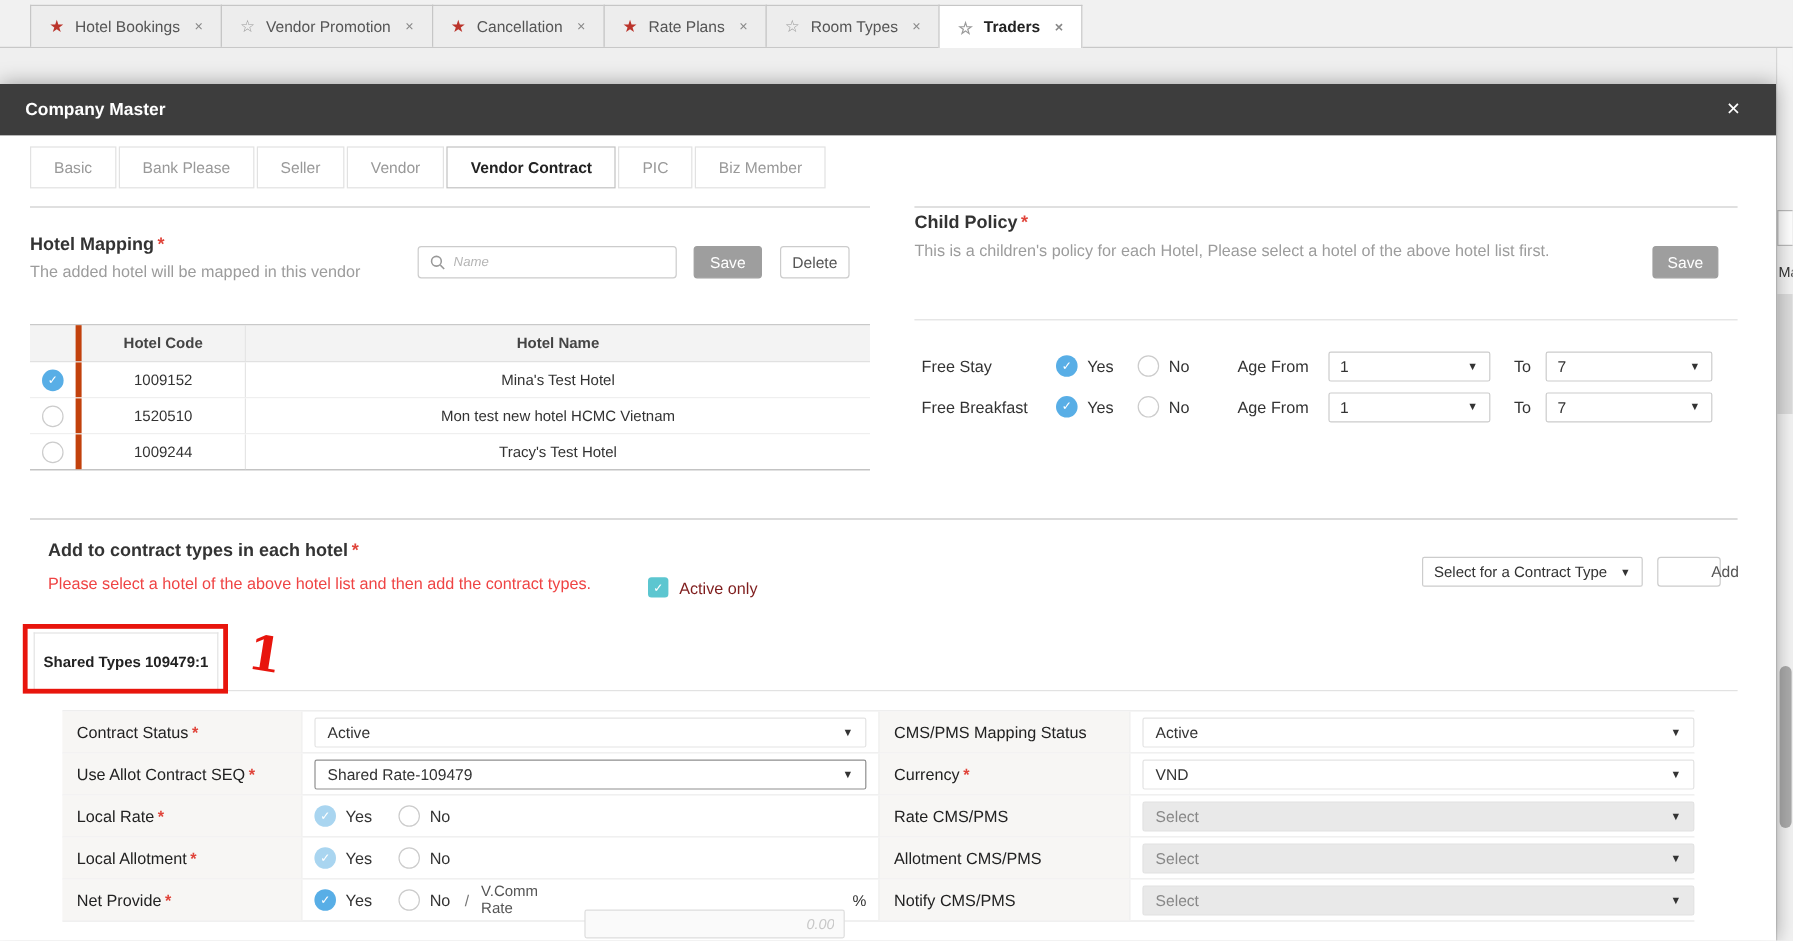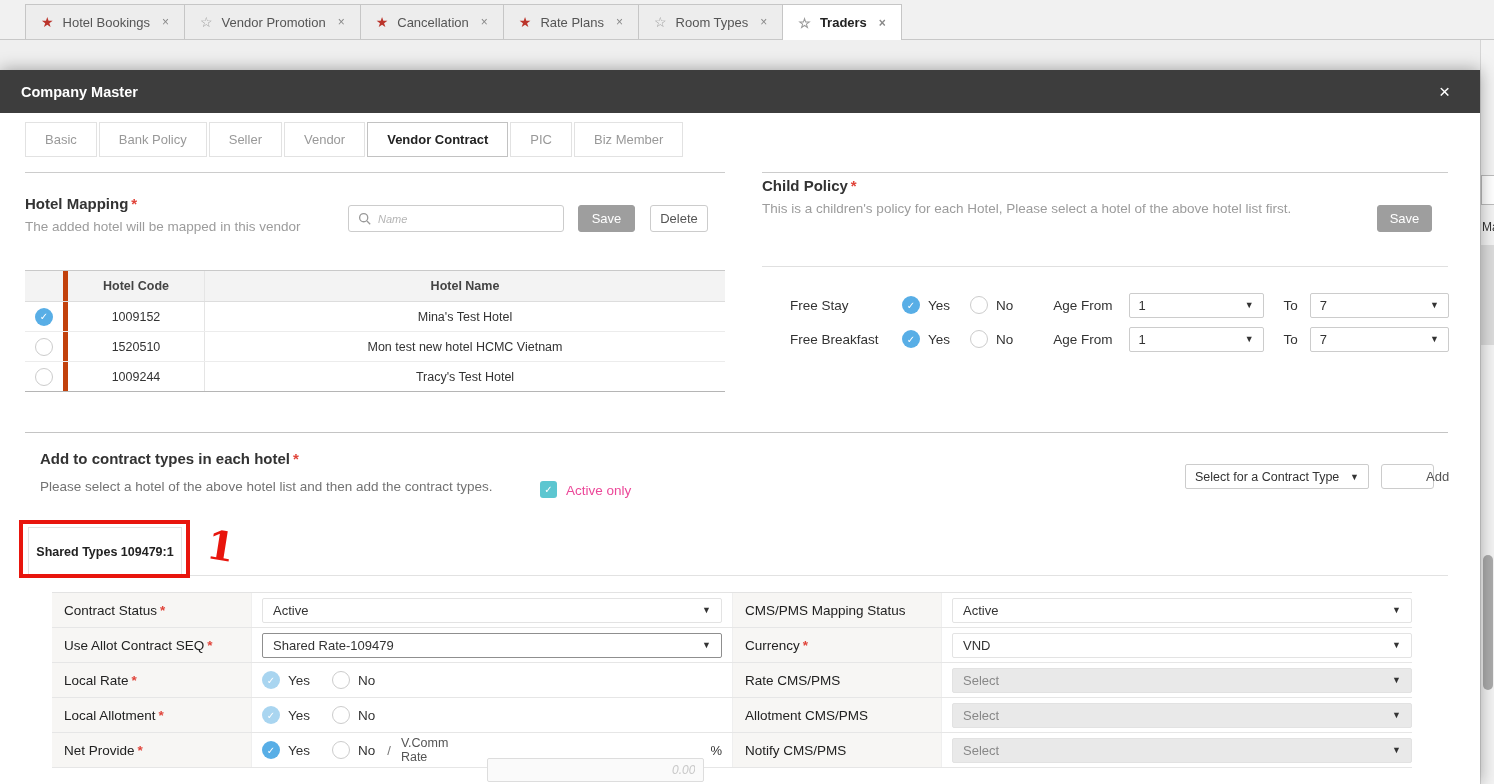--- a/index.html
+++ b/index.html
@@ -58,40 +58,40 @@
   .ckc {width:18px; height:18px; border-radius:50%; display:inline-flex; align-items:center; justify-content:center;
         font-size:10px; color:#fff; flex:none; cursor:pointer;}
   .ckc.on  {background:#58aee6;}
   .ckc.dim {background:#a9d5f0;}
   .ckc.off {background:#fff; border:1px solid #ccc;}
 
   
   .cp {position:absolute; left:762px; top:59px; width:686px; border-top:1px solid #ccc; padding-top:4px; height:240px;}
   .cp-save {position:absolute; right:16px; top:32px; width:55px;}
   .cp-div {position:absolute; left:0; top:93px; width:100%; border-top:1px solid #e0e0e0;}
-  .cp-row {position:absolute; left:0; display:flex; align-items:center; height:34px; width:100%;margin-left:22px;}
+  .cp-row {position:absolute; left:0; display:flex; align-items:center; height:34px; width:100%;}
   .cp-row.r1 {top:115px;} .cp-row.r2 {top:149px;}
   .cp-label {width:118px; padding-left:6px; font-size:13.5px; color:#333;}
   .yn {font-size:13.5px; color:#333; margin-left:8px;}
   .cp-row .ckc.off {margin-left:20px;}
   .agef {font-size:13.5px; color:#333; margin-left:40px;}
   .tol  {font-size:13.5px; color:#333; margin-left:20px;}
   .mini-select {height:25px; border:1px solid #ccc; border-radius:2px; background:#fff; display:flex; align-items:center;
                 padding:0 9px; font-size:13px; color:#333; cursor:pointer;}
   .mini-select .arr {margin-left:auto; font-size:9px; color:#333;}
   .cp-row .s1 {width:135px; margin-left:16px;}
   .cp-row .s2 {width:139px; margin-left:12px;}
 
   
   .big-div {position:absolute; left:25px; top:319px; width:1423px; border-top:1px solid #c4c4c4;}
   .ct-title {position:absolute; left:40px; top:337px;}
-  .ct-sub {position:absolute; left:40px; top:366px; font-size:13.5px; color:#737373;}
+  .ct-sub {position:absolute; left:40px; top:366px; font-size:13.5px; color:#ef4444;}
   .ct-check {position:absolute; left:540px; top:368px; width:17px; height:17px; border-radius:3px; background:#5cc6d0;
              color:#fff; font-size:10px; display:flex; align-items:center; justify-content:center; cursor:pointer;}
-  .ct-check-label {position:absolute; left:566px; top:370px; font-size:13.5px; color:#ec4899;}
+  .ct-check-label {position:absolute; left:566px; top:370px; font-size:13.5px; color:#7f1d1d;}
   .ct-select {position:absolute; left:1185px; top:351px; width:184px; font-size:12.5px;}
   .ct-add {position:absolute; left:1381px; top:351px; width:53px; height:25px;padding-left:44px;}
 
   
   .tabline {position:absolute; left:25px; top:462px; width:1423px; border-top:1px solid #e2e2e2;}
   .shared-tab {position:absolute; left:28px; top:414px; width:154px; height:49px; background:#fff;
                border:1px solid #e3e3e3; border-bottom:none; display:flex; align-items:center; justify-content:center;
                font-size:12.5px; font-weight:bold; color:#222; z-index:1; cursor:pointer;}
   .anno-rect {position:absolute; left:19px; top:407px; width:171px; height:58px; border:4px solid #e8150d; z-index:4; pointer-events:none;}
   .anno-one {position:absolute; left:207px; top:409px; font-size:40px; font-weight:bold; color:#e8150d;
@@ -174,21 +174,21 @@
   <div class="modal">
     <div class="modal-header">
       <span class="modal-title">Company Master</span>
       <span class="modal-close">×</span>
     </div>
 
     <div class="modal-body">
 
       <div class="itabs">
         <div class="itab">Basic</div>
-        <div class="itab">Bank Policy</div>
+        <div class="itab">Bank Please</div>
         <div class="itab">Seller</div>
         <div class="itab">Vendor</div>
         <div class="itab active">Vendor Contract</div>
         <div class="itab">PIC</div>
         <div class="itab">Biz Member</div>
       </div>
 
       <section class="hm">
         <div class="sec-title">
           <span>Hotel Mapping</span><span class="req">*</span>

